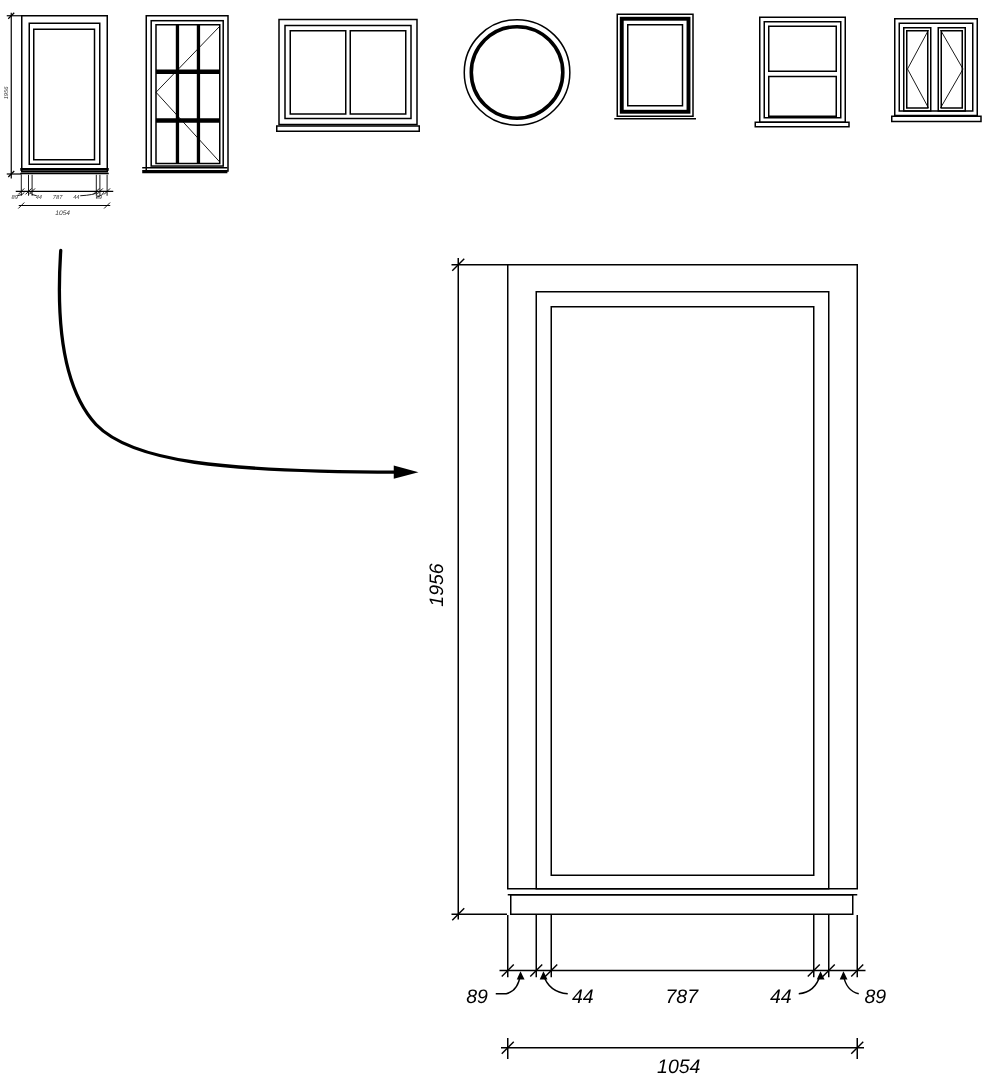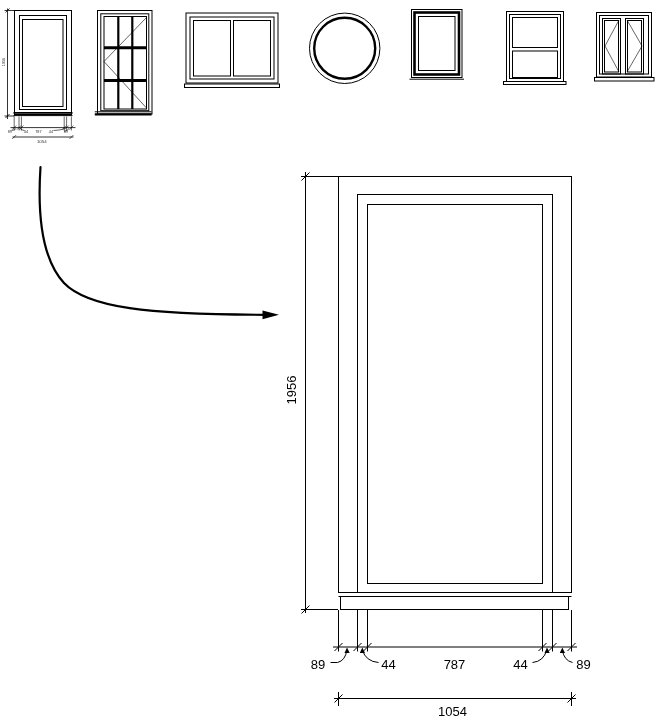--- a/index.html
+++ b/index.html
@@ -1,16 +1,16 @@
 <!DOCTYPE html>
 <html><head>
 <meta charset="utf-8">
 <style>
   html,body { margin:0; padding:0; background:#ffffff; }
-  .stage { width:657px; height:725px; position:relative; background:#ffffff; }
+  .stage { width:657px; height:725px; position:relative; background:#ffffff;font-style:italic; }
   svg { display:block; }
   .ln   { stroke:#000000; fill:none; stroke-width:1; }
   .thin { stroke:#000000; fill:none; stroke-width:0.8; }
   .hair { stroke:#000000; fill:none; stroke-width:0.6; }
   .w2   { stroke:#000000; fill:none; stroke-width:2.2; }
   .w26  { stroke:#000000; fill:none; stroke-width:2.6; }
   .w3   { stroke:#000000; fill:none; stroke-width:3; }
   .arrowln { stroke:#000000; fill:none; stroke-width:2.2; stroke-linecap:round; }
   .fillb { fill:#000000; stroke:none; }
   .dimtext { font-family:"Liberation Sans", sans-serif; font-size:13px; fill:#000000; }

